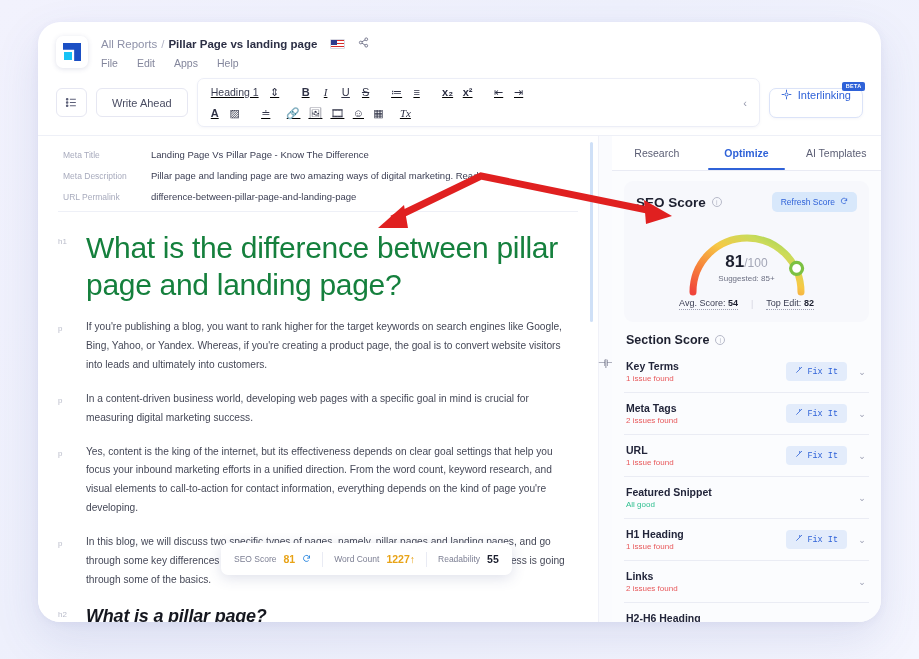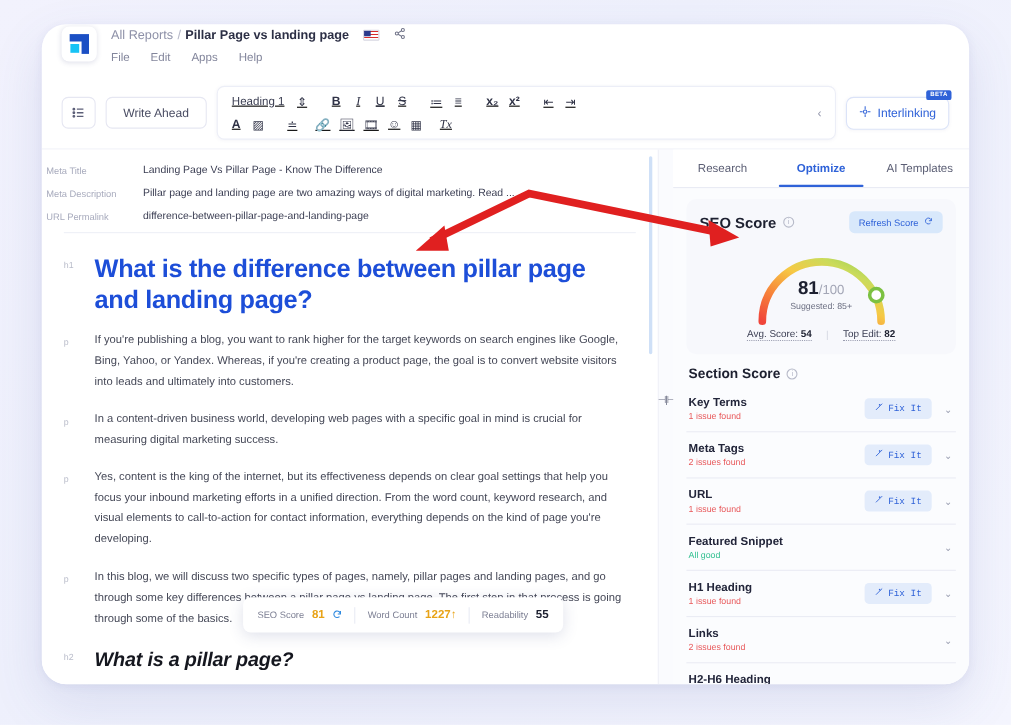--- a/index.html
+++ b/index.html
@@ -16,21 +16,21 @@
   #app-card {
     position: absolute; left: 38px; top: 22px;
     width: 843px; height: 600px;
     background: #fff;
     border-radius: 22px;
     box-shadow: 0 18px 46px rgba(80,90,160,.13), 0 2px 8px rgba(80,90,160,.07);
     overflow: hidden;
     display: flex; flex-direction: column;
   }
   
-  #topbar { display: flex; padding: 2px 18px 0 18px; height: 52px; flex: 0 0 auto;}
+  #topbar { display: flex; padding: 14px 18px 0 18px; height: 52px; flex: 0 0 auto;}
   #logo-box {
     width: 32px; height: 32px; border-radius: 7px; background: #fff;
     box-shadow: 0 1px 5px rgba(60,70,130,.16);
     display: flex; align-items: center; justify-content: center; flex: 0 0 auto;
   }
   .logo-mark { position: relative; width: 18px; height: 18px; }
   .logo-mark .lm-a {
     position: absolute; left: 0; top: 0; width: 18px; height: 18px;
     background: #1b4fc4; clip-path: polygon(0 0,100% 0,100% 100%,62% 100%,62% 38%,0 38%);
   }
@@ -69,41 +69,41 @@
   .fmt-item {
     height: 18px; min-width: 18px; padding: 0 3px; display: flex; align-items: center;
     justify-content: center; font-size: 11px; color: #2f3246; border-radius: 3px;
   }
   .fmt-item.wide { padding: 0 5px; font-size: 10.5px; color: #3b3e52; min-width: auto; }
   .fmt-gap { width: 9px; }
   .fmt-gap-sm { width: 5px; }
   #fmt-collapse { color: #9598ad; font-size: 11px; padding: 0 4px; flex: 0 0 auto; }
   #interlinking {
     position: relative; height: 30px; padding: 0 11px; border: 1px solid #dbe3f8;
-    border-radius: 7px; background: #fff; display: flex; align-items: center; gap: 6px;
+    border-radius: 7px; background: #fff; display: flex; align-items: flex-start; gap: 6px;
     font-size: 11px; color: #2f62d8; flex: 0 0 auto; box-shadow: 0 1px 3px rgba(70,80,140,.05);
   }
   #beta-badge {
     position: absolute; right: -3px; top: -7px; background: #2f62d8; color: #fff;
     font-size: 5.5px; font-weight: bold; padding: 1.5px 3.5px; border-radius: 2px; letter-spacing: .3px;
   }
   
   #body-split { flex: 1 1 auto; display: flex; min-height: 0; border-top: 1px solid #eef0f7; }
   
   #editor-pane { width: 560px; position: relative; background: #fff; overflow: hidden; flex: 0 0 auto; }
   #meta-table { padding: 8px 0 4px 0; }
-  .meta-row { display: flex; padding: 5px 4px; font-size: 9.5px; align-items: flex-end; }
+  .meta-row { display: flex; padding: 5px 4px; font-size: 9.5px; align-items: flex-end; margin-left: 21px; }
   .meta-label { width: 88px; color: #a8abbd; flex: 0 0 auto; font-size: 8.5px; }
   .meta-value { color: #3a3d52; font-size: 9.5px; }
   #meta-div { height: 1px; background: #eef0f7; margin: 4px 20px 0 20px; }
   #doc { padding: 14px 24px 10px 20px; }
   .blk { display: flex; margin-bottom: 15px; }
   .blk-tag { width: 28px; flex: 0 0 auto; font-size: 8px; color: #b9bcca; padding-top: 6px; }
   .blk-body { flex: 1 1 auto; min-width: 0; }
-  h1.doc-h1 { font-size: 23px; line-height: 1.22; color: #1d4ed8; font-weight: bold; letter-spacing: -.3px; }
+  h1.doc-h1 { font-size: 30px; line-height: 1.22; color: #15803d; font-weight: normal; letter-spacing: -.3px; }
   h2.doc-h2 { font-size: 18px; line-height: 1.25; color: #15171f; font-weight: bold; letter-spacing: -.2px; font-style: italic; }
   p.doc-p { font-size: 10.2px; line-height: 1.85; color: #454857; }
   .blk.h1blk .blk-tag { padding-top: 7px; }
   .blk.h2blk .blk-tag { padding-top: 5px; }
   
   #edit-scroll { position: absolute; right: 5px; top: 6px; width: 3px; height: 180px; background: #cfe0f7; border-radius: 2px; }
   
   #splitter { width: 14px; background: #fafbfe; position: relative; flex: 0 0 auto; border-left: 1px solid #f0f1f8; }
   #split-handle {
     position: absolute; left: 50%; top: 222px; transform: translateX(-50%);

